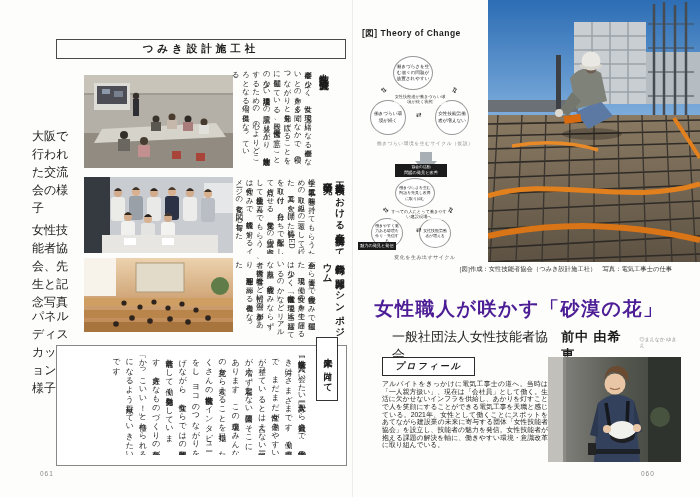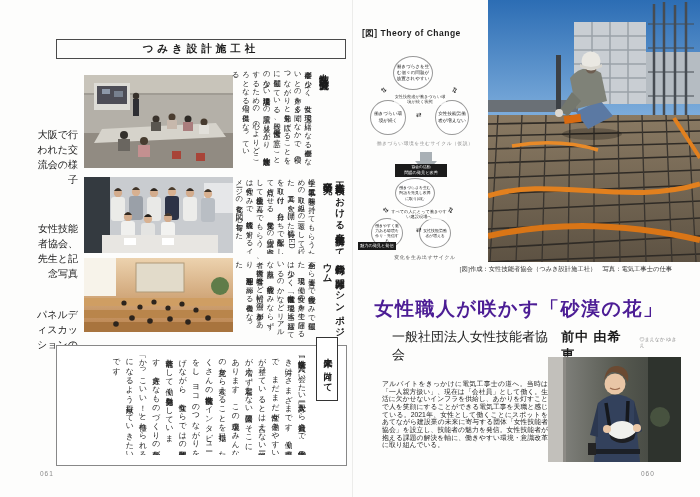--- a/index.html
+++ b/index.html
@@ -19,21 +19,21 @@
   .v-body{display:block;font-size:7.3px;line-height:1.42;letter-spacing:0.2px;color:#222;
       font-family:"Liberation Serif",serif;}
   .band1{left:183px;top:66px;width:147px;height:100px;}
   .band2{left:183px;top:174px;width:163px;height:80px;}
   .band3{left:183px;top:256px;width:163px;height:82px;}
   .photo{overflow:hidden;background:#ccc;}
   .photo svg{display:block;}
   .p1{left:84px;top:75px;width:149px;height:93px;}
   .p2{left:84px;top:177px;width:149px;height:76px;}
   .p3{left:84px;top:258px;width:149px;height:74px;}
-  .lcap{left:32px;width:46px;font-size:10px;line-height:1.5;color:#222;font-family:"Liberation Serif",serif;text-align:right;}
+  .lcap{left:32px;width:46px;font-size:12px;line-height:1.5;color:#222;font-family:"Liberation Serif",serif;}
   .c1{top:127px;} .c2{top:221px;} .c3{top:307px;}
   .future-box{left:56px;top:345px;width:289px;height:119px;border:1px solid #888;background:#fff;}
   .future-body{left:66px;top:353px;width:242px;height:102px;font-size:7.8px;line-height:1.7;letter-spacing:0.3px;
       color:#222;font-family:"Liberation Serif",serif;overflow:hidden;}
   .future-heading{left:316px;top:337px;width:14px;height:56px;border:1px solid #333;background:#fff;
       font-size:9px;font-weight:bold;letter-spacing:1px;padding:3px 3px;text-align:center;z-index:3;}
   .pagenum{font-size:6.5px;color:#8a8a8a;letter-spacing:1px;}
   .pn-l{left:40px;top:470px;} .pn-r{left:641px;top:470px;}
 
   
@@ -337,20 +337,21 @@
 
   <div class="abs photo-credit">[図]作成：女性技能者協会（つみき設計施工社）　写真：電気工事士の仕事</div>
 
   <div class="abs article-title">女性職人が咲かす「砂漠の花」</div>
   <div class="abs byline">
     <span class="org">一般社団法人女性技能者協会</span>
     <span class="author">前中 由希恵</span>
     <span class="reading">◎まえなか ゆきえ</span>
   </div>
 
+  <div class="abs profile-label">プロフィール</div>
   <div class="abs profile-body">アルバイトをきっかけに電気工事士の道へ。当時は「一人親方扱い」、現在は「会社員」として働く。生活に欠かせないインフラを供給し、あかりを灯すことで人を笑顔にすることができる電気工事を天職と感じている。2021年、女性として働くことにスポットをあてながら建設業の未来に寄与する団体「女性技能者協会」を設立し、技能者の魅力を発信。女性技能者が抱える課題の解決を軸に、働きやすい環境・意識改革に取り組んでいる。</div>
 
   <div class="abs photo portrait">
     <svg width="133" height="105" viewBox="0 0 133 105">
       <defs>
           <linearGradient id="bgp" x1="0" y1="0" x2="1" y2="0">
         <stop offset="0" stop-color="#8a8a86"></stop>
             <stop offset="0.55" stop-color="#55584f"></stop>
             <stop offset="1" stop-color="#3b3f3a"></stop>
       </linearGradient>

